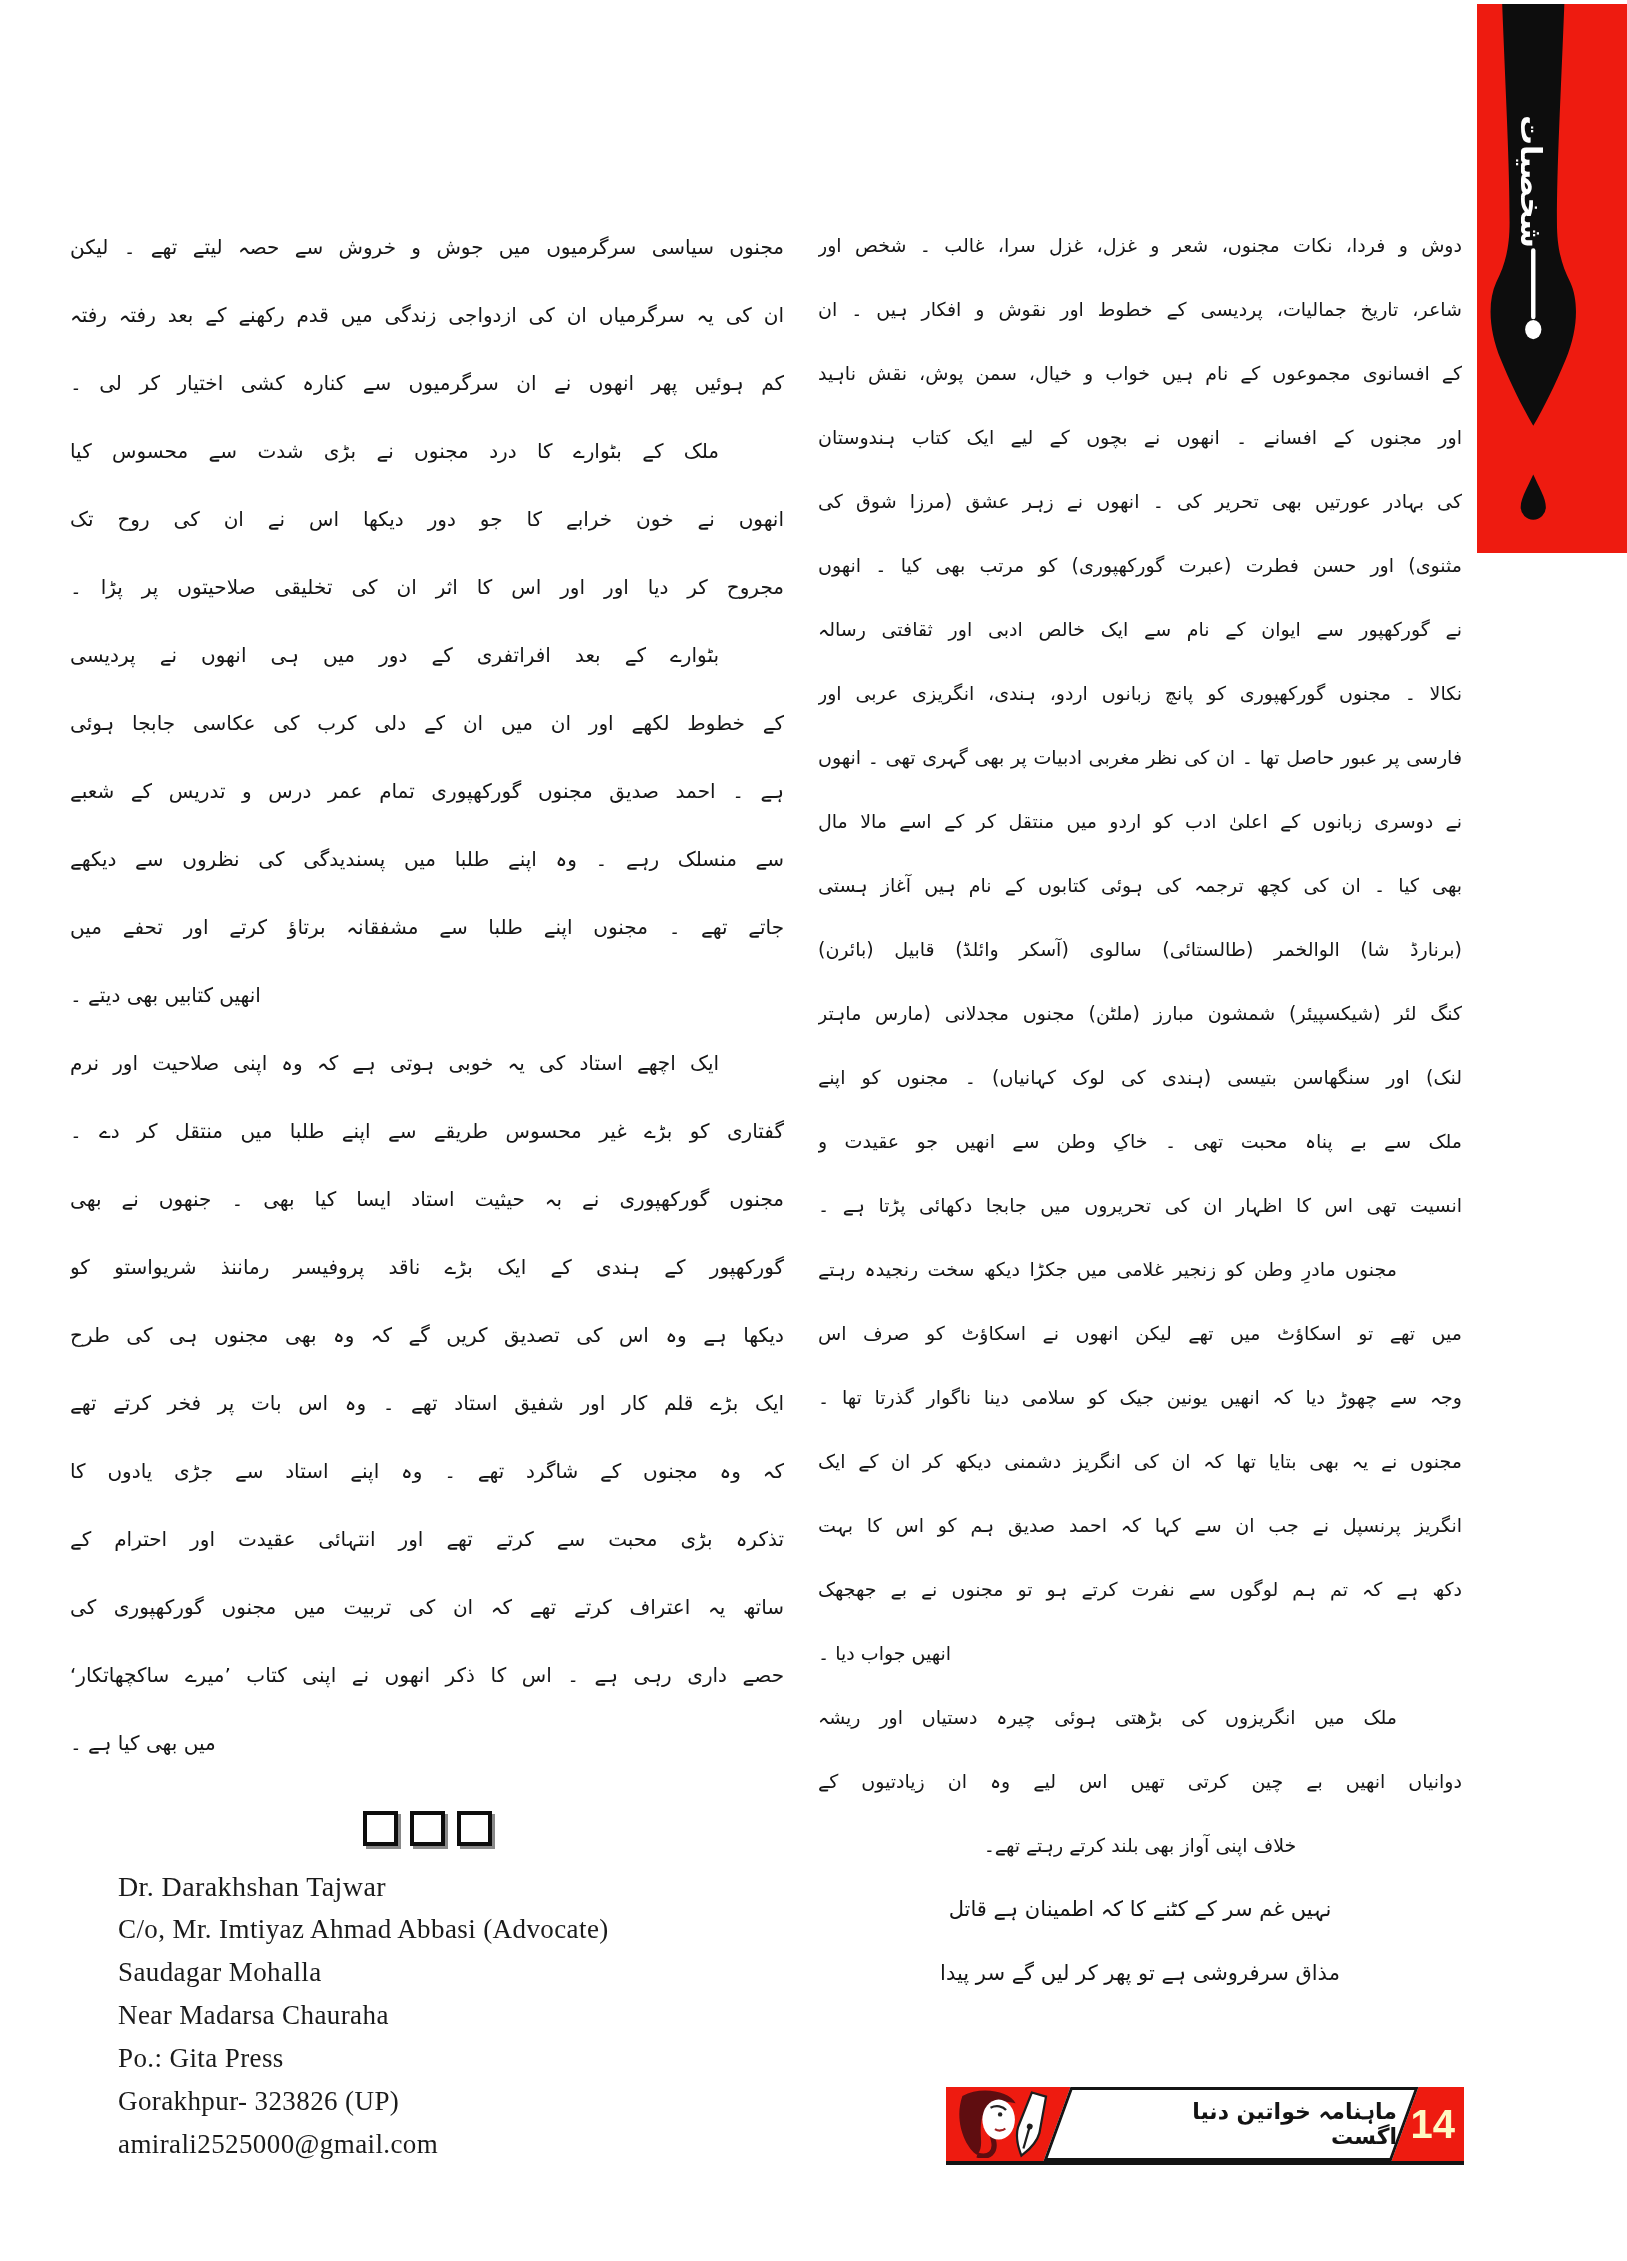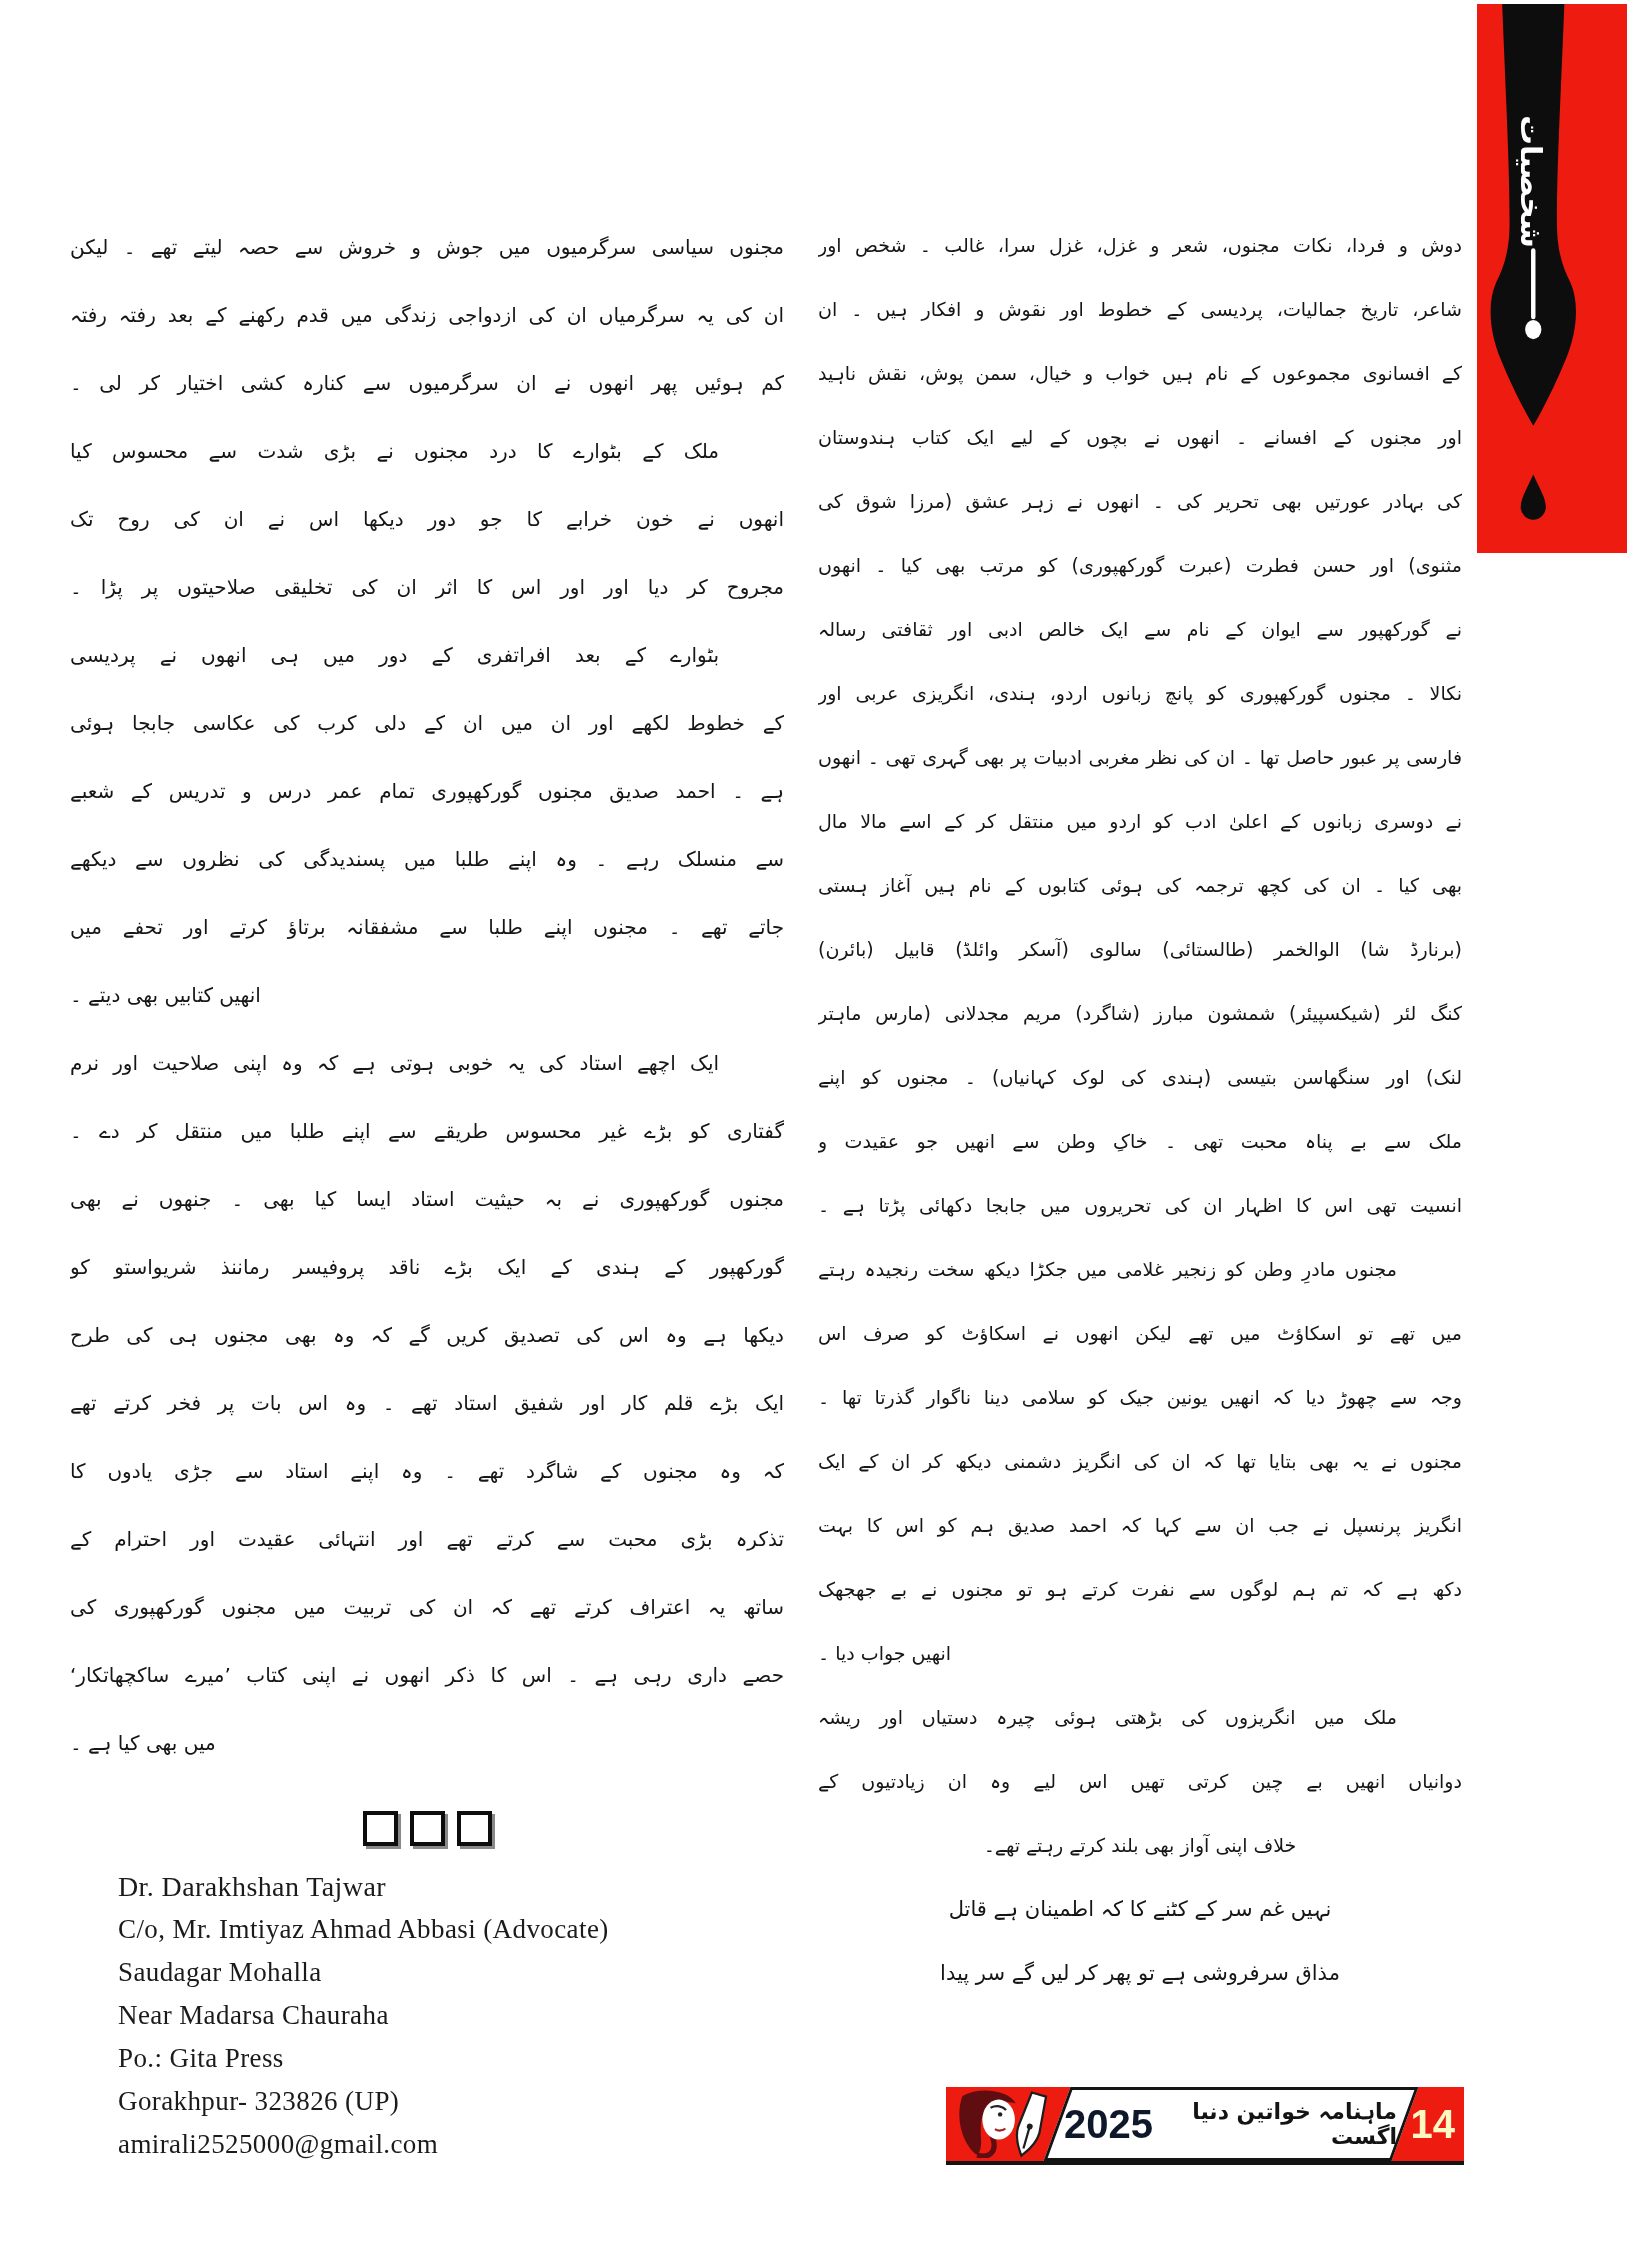--- a/index.html
+++ b/index.html
@@ -68,21 +68,21 @@
     border:3px solid #141414; box-sizing:border-box;
     transform:skewX(-20deg);
   }
   .foot-text {
     position:absolute; left:118px; top:0; width:333px; height:74px;
     display:flex; align-items:center; justify-content:center; gap:18px;
     direction:rtl;
   }
   .foot-mag  { font-size:22px; font-weight:700; color:#141414; }
   .foot-year { font-family:"Liberation Sans", sans-serif; font-weight:700;
-               font-size:40px; color:#0f172a; direction:ltr; }
+               font-size:40px; color:#ffffff; direction:ltr; }
   .page-num {
     position:absolute; right:9px; top:50%; transform:translateY(-50%);
     color:#fef9c3; font-family:"Liberation Sans", sans-serif;
     font-weight:700; font-size:40px;
   }
   .foot-logo { position:absolute; left:6px; top:3px; width:111px; height:68px; }
 </style>
 </head>
 <body>
 
@@ -92,21 +92,21 @@
     <div class="ln full">کے افسانوی مجموعوں کے نام ہیں خواب و خیال، سمن پوش، نقش ناہید</div>
     <div class="ln full">اور مجنوں کے افسانے ۔ انھوں نے بچوں کے لیے ایک کتاب ہندوستان</div>
     <div class="ln full">کی بہادر عورتیں بھی تحریر کی ۔ انھوں نے زہر عشق (مرزا شوق کی</div>
     <div class="ln full">مثنوی) اور حسن فطرت (عبرت گورکھپوری) کو مرتب بھی کیا ۔ انھوں</div>
     <div class="ln full">نے گورکھپور سے ایوان کے نام سے ایک خالص ادبی اور ثقافتی رسالہ</div>
     <div class="ln full">نکالا ۔ مجنوں گورکھپوری کو پانچ زبانوں اردو، ہندی، انگریزی عربی اور</div>
     <div class="ln full">فارسی پر عبور حاصل تھا ۔ ان کی نظر مغربی ادبیات پر بھی گہری تھی ۔ انھوں</div>
     <div class="ln full">نے دوسری زبانوں کے اعلیٰ ادب کو اردو میں منتقل کر کے اسے مالا مال</div>
     <div class="ln full">بھی کیا ۔ ان کی کچھ ترجمہ کی ہوئی کتابوں کے نام ہیں آغاز ہستی</div>
     <div class="ln full">(برنارڈ شا) الوالخمر (طالستائی) سالوی (آسکر وائلڈ) قابیل (بائرن)</div>
-    <div class="ln full">کنگ لئر (شیکسپیئر) شمشون مبارز (شاگرد) مریم مجدلانی (مارس ماہتر</div>
+    <div class="ln full">کنگ لئر (شیکسپیئر) شمشون مبارز (ملٹن) مجنوں مجدلانی (مارس ماہتر</div>
     <div class="ln full">لنک) اور سنگھاسن بتیسی (ہندی کی لوک کہانیاں) ۔ مجنوں کو اپنے</div>
     <div class="ln full">ملک سے بے پناہ محبت تھی ۔ خاکِ وطن سے انھیں جو عقیدت و</div>
     <div class="ln full">انسیت تھی اس کا اظہار ان کی تحریروں میں جابجا دکھائی پڑتا ہے ۔</div>
     <div class="ln start">مجنوں مادرِ وطن کو زنجیر غلامی میں جکڑا دیکھ سخت رنجیدہ رہتے</div>
     <div class="ln full">میں تھے تو اسکاؤٹ میں تھے لیکن انھوں نے اسکاؤٹ کو صرف اس</div>
     <div class="ln full">وجہ سے چھوڑ دیا کہ انھیں یونین جیک کو سلامی دینا ناگوار گذرتا تھا ۔</div>
     <div class="ln full">مجنوں نے یہ بھی بتایا تھا کہ ان کی انگریز دشمنی دیکھ کر ان کے ایک</div>
     <div class="ln full">انگریز پرنسپل نے جب ان سے کہا کہ احمد صدیق ہم کو اس کا بہت</div>
     <div class="ln full">دکھ ہے کہ تم ہم لوگوں سے نفرت کرتے ہو تو مجنوں نے بے جھجھک</div>
     <div class="ln end">انھیں جواب دیا ۔</div>

